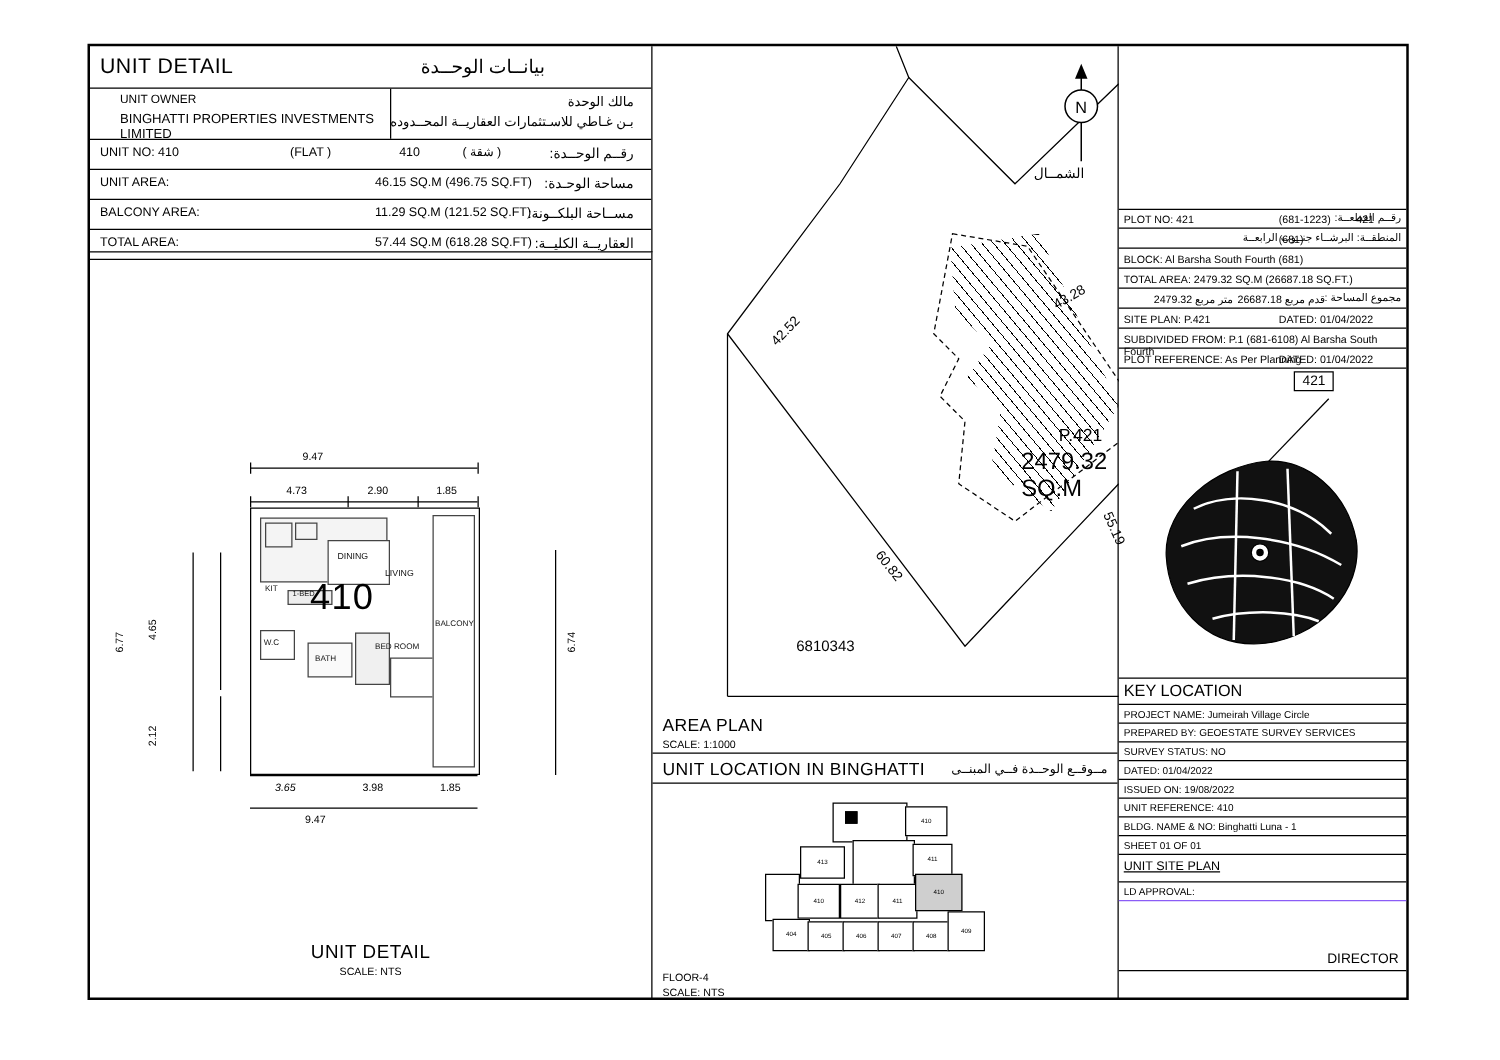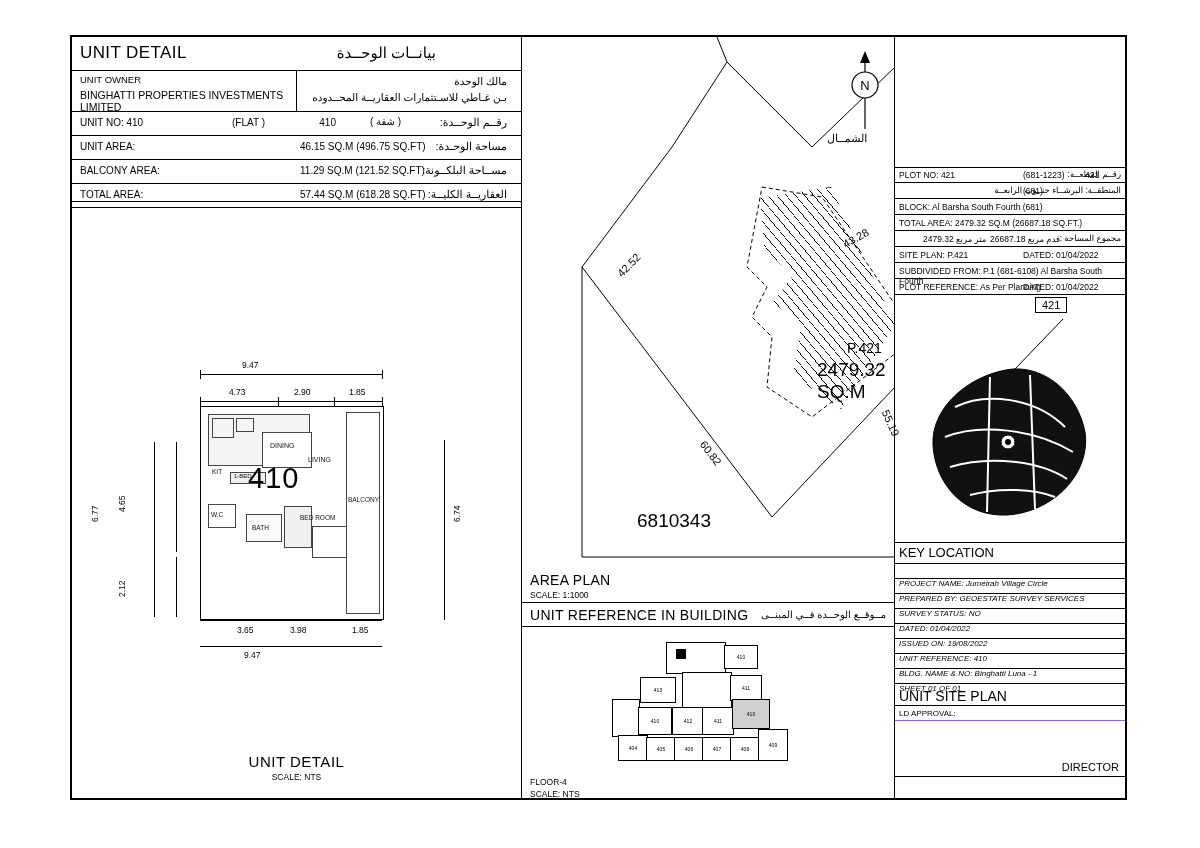--- a/index.html
+++ b/index.html
@@ -40,21 +40,21 @@
     font-size: 17px; letter-spacing: .4px;
   }
   .ud-title-ar {
     position: absolute; right: 85px; top: 7px;
     font-size: 15px; direction: rtl;
   }
   .ud-owner-row {
     height: 40px; border-bottom: 1px solid #000; position: relative;
   }
   .ud-owner-left {
-    position: absolute; left: 0; top: 0; width: 224px; height: 100%;
+    position: absolute; left: 16px; top: 0; width: 224px; height: 100%;
     border-right: 1px solid #000;
   }
   .ud-owner-lbl { position: absolute; left: 8px; top: 3px; font-size: 9.5px; }
   .ud-owner-val { position: absolute; left: 8px; top: 18px; font-size: 10.5px; }
   .ud-owner-right { position: absolute; left: 213px; top: 0; right: 0; height: 100%; }
   .ud-owner-ar1 { position: absolute; right: 14px; top: 4px; font-size: 10.5px; direction: rtl; }
   .ud-owner-ar2 { position: absolute; right: 14px; top: 20px; font-size: 10.5px; direction: rtl; }
 
   .ud-row { height: 23px; border-bottom: 1px solid #000; position: relative; }
   .ud-row.last { border-bottom: 1px solid #000; }
@@ -90,21 +90,21 @@
 
   
   .site-plan {
     left: 450px; top: 0; width: 373px; height: 763px;
     border-right: 1px solid #000;
   }
   .sp-label { position: absolute; left: 8px; }
   .sp-title { font-size: 14px; letter-spacing: .3px; }
   .sp-sub { font-size: 8.5px; }
   .sp-divider { position: absolute; left: 0; width: 100%; border-top: 1px solid #000; }
-  .plotcode { position: absolute; font-size: 19px; }
+  .plotcode { position: absolute; font-size: 12px; }
   .plotlabel { position: absolute; font-size: 12px; }
   .rot { position: absolute; font-size: 11px; }
 
   
   .parcel {
     position: absolute;
     background-image: repeating-linear-gradient(50deg,#000 0 0.7px,transparent 0.7px 7px);
     border: 1px solid #000;
   }
 
@@ -120,23 +120,23 @@
   .pt-row { position: relative; height: 15px; border-bottom: 1px solid #000; font-size: 8.5px; }
   .pt-row .l { position: absolute; left: 4px; top: 3px; }
   .pt-row .c { position: absolute; left: 128px; top: 3px; }
   .pt-row .ar { position: absolute; right: 4px; top: 2px; direction: rtl; font-size: 8.5px; }
   .pt-row .mid { position: absolute; left: 95px; top: 3px; }
 
   .keyloc { position: absolute; left: 0; width: 100%; top: 505px; }
   .kl-title { height: 20px; border-top: 1px solid #000; border-bottom: 1px solid #000; }
   .kl-title span { font-size: 13px; position: absolute; left: 4px; top: 3px; }
   .kl-row { position: relative; height: 14px; border-bottom: 1px solid #000; font-size: 8px; }
-  .kl-row span.l { position: absolute; left: 4px; top: 15px; font-style: italic; }
+  .kl-row span.l { position: absolute; left: 4px; top: 3px; }
   .usp-title { position: relative; height: 21px; border-bottom: 1px solid #000; }
-  .usp-title span { position: absolute; left: 4px; top: 4px; font-size: 14px; }
+  .usp-title span { position: absolute; left: 4px; top: 4px; font-size: 10px; text-decoration: underline; }
   .ld-row { position: relative; height: 14px; border-bottom: 1px solid #8b5cf6; font-size: 8px; }
   .sign-box { position: relative; height: 55px; border-bottom: 1px solid #000; }
   .sign-box span { position: absolute; right: 6px; bottom: 3px; font-size: 11px; }
   .callout-box {
     position: absolute; border: 1px solid #000; background: #fff;
     font-size: 11px; text-align: center; padding: 1px 6px;
   }
 </style>
 </head>
 <body>
@@ -207,21 +207,21 @@
     <div class="dline" style="left:82px; top:240px; width:1px; height:175px;"></div>
     <div class="dim v" style="left:45px; top:310px;">4.65</div>
     <div class="dline" style="left:104px; top:240px; width:1px; height:110px;"></div>
     <div class="dim v" style="left:45px; top:395px;">2.12</div>
     <div class="dline" style="left:104px; top:355px; width:1px; height:60px;"></div>
 
     <div class="dim v" style="left:380px; top:320px;">6.74</div>
     <div class="dline" style="left:372px; top:238px; width:1px; height:180px;"></div>
 
     <div class="dline" style="left:128px; top:418px; width:182px; height:1px;"></div>
-    <div class="dim" style="left:165px; top:423px;">3.65</div>
+    <div class="dim" style="left:148px; top:423px;font-style:italic;">3.65</div>
     <div class="dim" style="left:218px; top:423px;">3.98</div>
     <div class="dim" style="left:280px; top:423px;">1.85</div>
     <div class="dline" style="left:128px; top:444px; width:182px; height:1px;"></div>
     <div class="dim" style="left:172px; top:448px;">9.47</div>
 
     <div style="position:absolute; left:128px; top:204px; width:182px; height:212px;">
       <div class="thinbox" style="left:0; top:0; width:182px; height:212px; border:1.4px solid #000; background:#fff;"></div>
       <div class="thinbox" style="left:8px; top:8px; width:100px; height:50px; background:#f4f4f4;"></div>
       <div class="thinbox" style="left:12px; top:12px; width:20px; height:18px;"></div>
       <div class="thinbox" style="left:36px; top:12px; width:16px; height:12px;"></div>
@@ -267,21 +267,21 @@
     <div class="rot" style="left:175px; top:410px; transform:rotate(52deg); font-size:11px;">60.82</div>
 
     <div class="plotlabel" style="left:325px; top:303px; font-size:14px;">P.421</div>
     <div class="plotlabel" style="left:295px; top:322px; font-size:19px;">2479.32 SQ.M</div>
     <div class="plotcode" style="left:115px; top:473px;">6810343</div>
 
     <div class="sp-label sp-title" style="top:535px;">AREA PLAN</div>
     <div class="sp-label sp-sub" style="top:553px;">SCALE: 1:1000</div>
 
     <div class="sp-divider" style="top:565px;"></div>
-    <div class="sp-label sp-title" style="top:570px;">UNIT REFERENCE IN BUILDING</div>
+    <div class="sp-label sp-title" style="top:570px;">UNIT LOCATION IN BINGHATTI</div>
     <div style="position:absolute; right:8px; top:572px; font-size:10px; direction:rtl;">مــوقــع الوحــدة فــي المبنــى</div>
     <div class="sp-divider" style="top:589px;"></div>
 
     <div style="position:absolute; left:60px; top:600px; width:250px; height:140px;">
       <div class="bld" style="left:84px; top:5px; width:58px; height:30px;"></div>
       <div class="bld" style="left:94px; top:12px; width:8px; height:8px; background:#000;"></div>
       <div class="bld" style="left:142px; top:8px; width:32px; height:22px;">
           <span>410</span>
         </div>
       <div class="bld" style="left:100px; top:35px; width:48px; height:35px;"></div>

